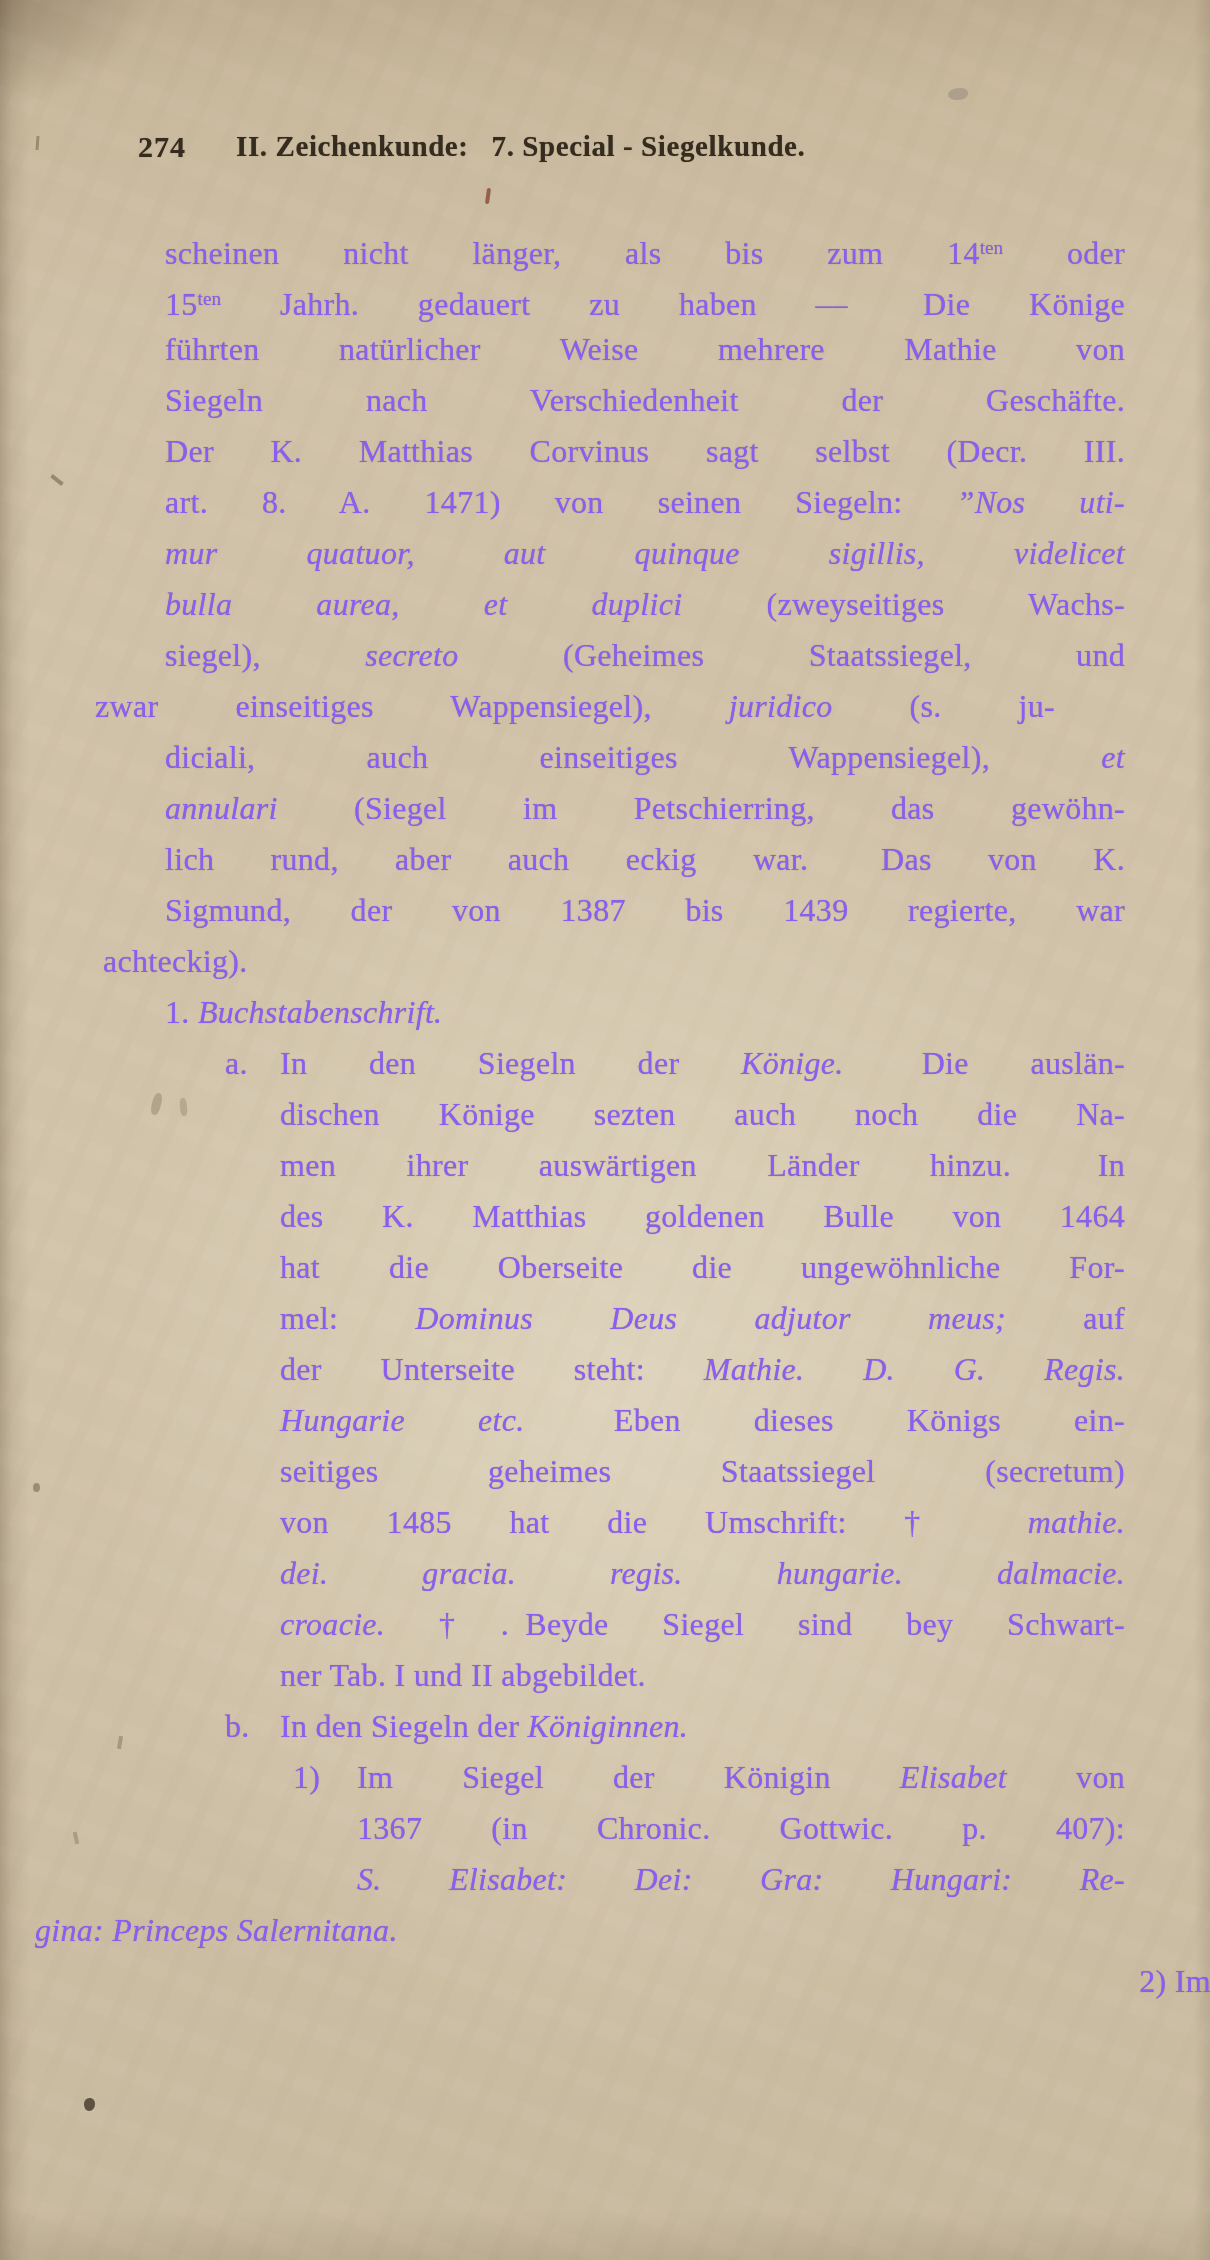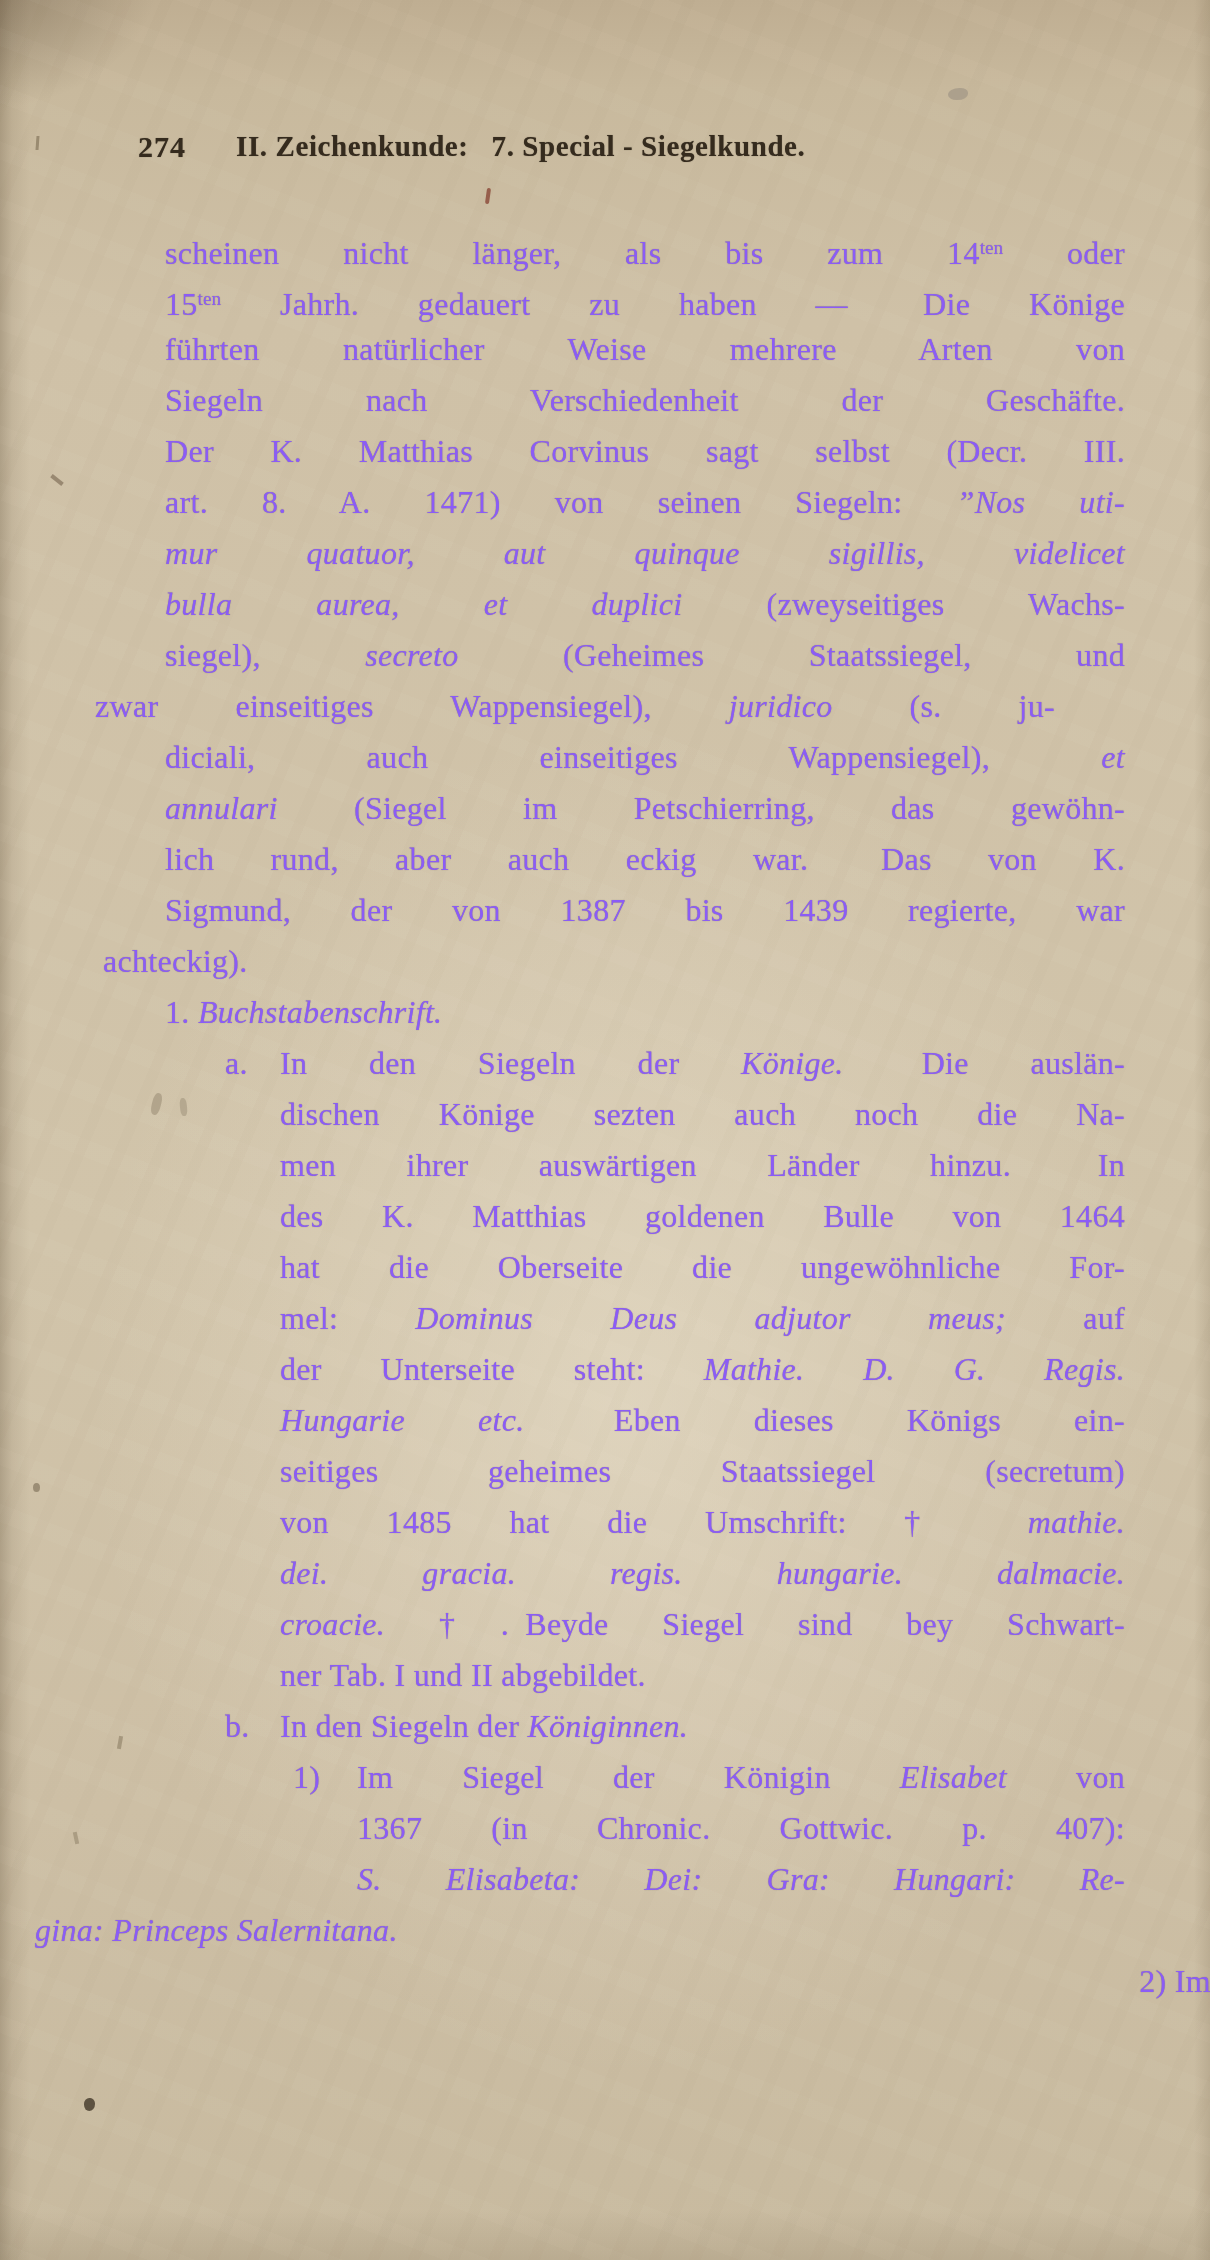--- a/index.html
+++ b/index.html
@@ -47,21 +47,21 @@
 <div class="paper"></div>
 
 <header class="pageheader">
   <span class="pagenum">274</span>
   <span class="runtitle">II. Zeichenkunde:  7. Special - Siegelkunde.</span>
 </header>
 
 <main id="body">
     <div class="line just" style="margin-left: 130px; width: 960px;"><span>scheinen nicht länger, als bis zum 14</span><sup>ten</sup><span> oder</span></div>
     <div class="line just" style="margin-left: 130px; width: 960px;"><span>15</span><sup>ten</sup><span> Jahrh. gedauert zu haben —  Die Könige</span></div>
-    <div class="line just" style="margin-left: 130px; width: 960px;"><span>führten natürlicher Weise mehrere Arten von</span></div>
+    <div class="line just" style="margin-left: 130px; width: 960px;"><span>führten natürlicher Weise mehrere Mathie von</span></div>
     <div class="line just" style="margin-left: 130px; width: 960px;"><span>Siegeln nach Verschiedenheit der Geschäfte.</span></div>
     <div class="line just" style="margin-left: 130px; width: 960px;"><span>Der K. Matthias Corvinus sagt selbst (Decr. III.</span></div>
     <div class="line just" style="margin-left: 130px; width: 960px;"><span>art. 8. A. 1471) von seinen Siegeln: </span><span class="it">”Nos uti-</span></div>
     <div class="line just" style="margin-left: 130px; width: 960px;"><span class="it">mur quatuor, aut quinque sigillis, videlicet</span></div>
     <div class="line just" style="margin-left: 130px; width: 960px;"><span class="it">bulla aurea, et duplici</span><span> (zweyseitiges Wachs-</span></div>
     <div class="line just" style="margin-left: 130px; width: 960px;"><span>siegel), </span><span class="it">secreto</span><span> (Geheimes Staatssiegel, und</span></div>
     <div class="line just" style="margin-left: 60px; width: 960px;"><span>zwar einseitiges Wappensiegel), </span><span class="it">juridico</span><span> (s. ju-</span></div>
     <div class="line just" style="margin-left: 130px; width: 960px;"><span>diciali, auch einseitiges Wappensiegel), </span><span class="it">et</span></div>
     <div class="line just" style="margin-left: 130px; width: 960px;"><span class="it">annulari</span><span> (Siegel im Petschierring, das gewöhn-</span></div>
     <div class="line just" style="margin-left: 130px; width: 960px;"><span>lich rund, aber auch eckig war.  Das von K.</span></div>
@@ -77,21 +77,21 @@
     <div class="line just" style="margin-left: 245px; width: 845px;"><span>der Unterseite steht: </span><span class="it">Mathie. D. G. Regis.</span></div>
     <div class="line just" style="margin-left: 245px; width: 845px;"><span class="it">Hungarie etc.</span><span>  Eben dieses Königs ein-</span></div>
     <div class="line just" style="margin-left: 245px; width: 845px;"><span>seitiges geheimes Staatssiegel (secretum)</span></div>
     <div class="line just" style="margin-left: 245px; width: 845px;"><span>von 1485 hat die Umschrift: † </span><span class="it">mathie.</span></div>
     <div class="line just" style="margin-left: 245px; width: 845px;"><span class="it">dei. gracia. regis. hungarie. dalmacie.</span></div>
     <div class="line just" style="margin-left: 245px; width: 845px;"><span class="it">croacie.</span><span> †. Beyde Siegel sind bey Schwart-</span></div>
     <div class="line" style="margin-left: 245px; width: 845px;"><span>ner Tab. I und II abgebildet.</span></div>
     <div class="line" style="margin-left: 245px; width: 845px;"><span class="label" style="left: -55px;">b.</span><span>In den Siegeln der </span><span class="it">Königinnen.</span></div>
     <div class="line just" style="margin-left: 322px; width: 768px;"><span class="label" style="left: -64px;">1)</span><span>Im Siegel der Königin </span><span class="it">Elisabet</span><span> von</span></div>
     <div class="line just" style="margin-left: 322px; width: 768px;"><span>1367 (in Chronic. Gottwic. p. 407):</span></div>
-    <div class="line just" style="margin-left: 322px; width: 768px;"><span class="it">S. Elisabeta: Dei: Gra: Hungari: Re-</span></div>
+    <div class="line just" style="margin-left: 322px; width: 768px;"><span class="it">S. Elisabet: Dei: Gra: Hungari: Re-</span></div>
     <div class="line" style="width: 768px;"><span class="it">gina: Princeps Salernitana.</span></div>
     <div class="line catch" style="margin-left: 130px; width: 1046px;"><span>2) Im</span></div>
   </main>
 
 <div class="stain" style="left:486px;top:188px;width:4px;height:16px;background:#8d4d3c;border-radius:2px;transform:rotate(8deg);opacity:.85;"></div>
 <div class="stain" style="left:948px;top:88px;width:20px;height:12px;background:#a89d8b;border-radius:60% 40% 55% 45%;opacity:.9;"></div>
 <div class="stain" style="left:36px;top:136px;width:3px;height:14px;background:#7a6a52;opacity:.6;transform:rotate(4deg);"></div>
 <div class="stain" style="left:50px;top:478px;width:14px;height:4px;background:#74624c;opacity:.6;transform:rotate(38deg);"></div>
 <div class="stain" style="left:152px;top:1093px;width:9px;height:22px;background:#a79a82;opacity:.75;border-radius:40%;transform:rotate(14deg);"></div>
 <div class="stain" style="left:180px;top:1098px;width:7px;height:18px;background:#a99c84;opacity:.7;border-radius:40%;transform:rotate(-6deg);"></div>

